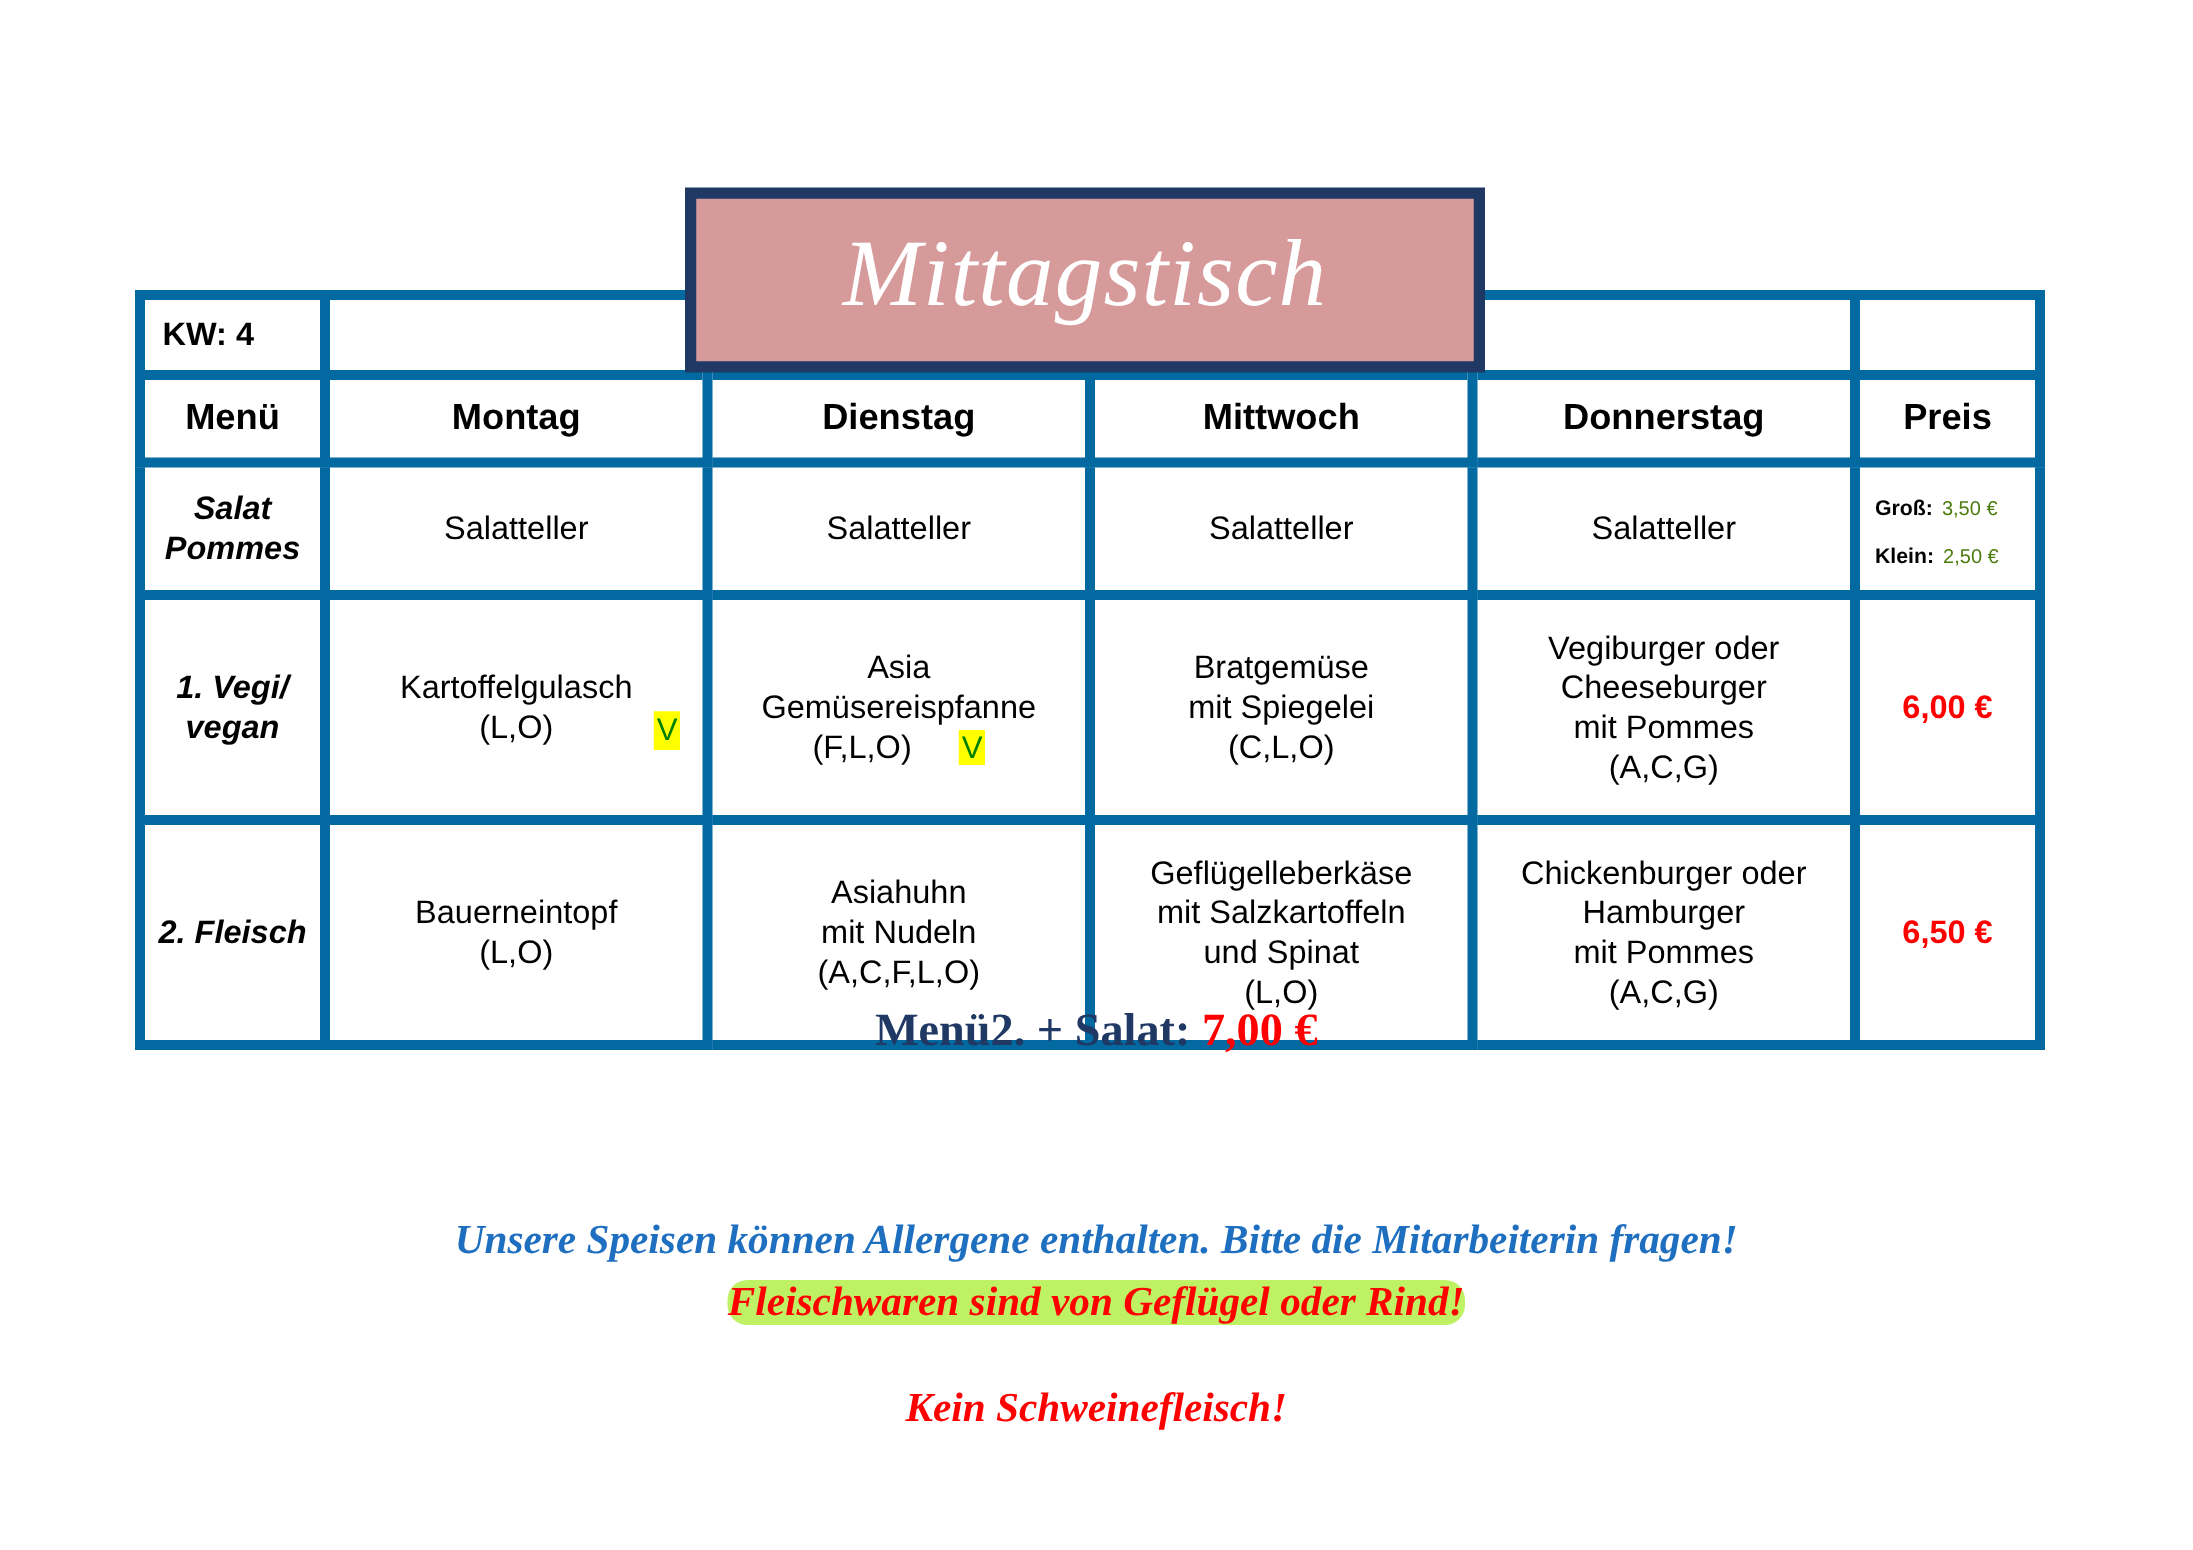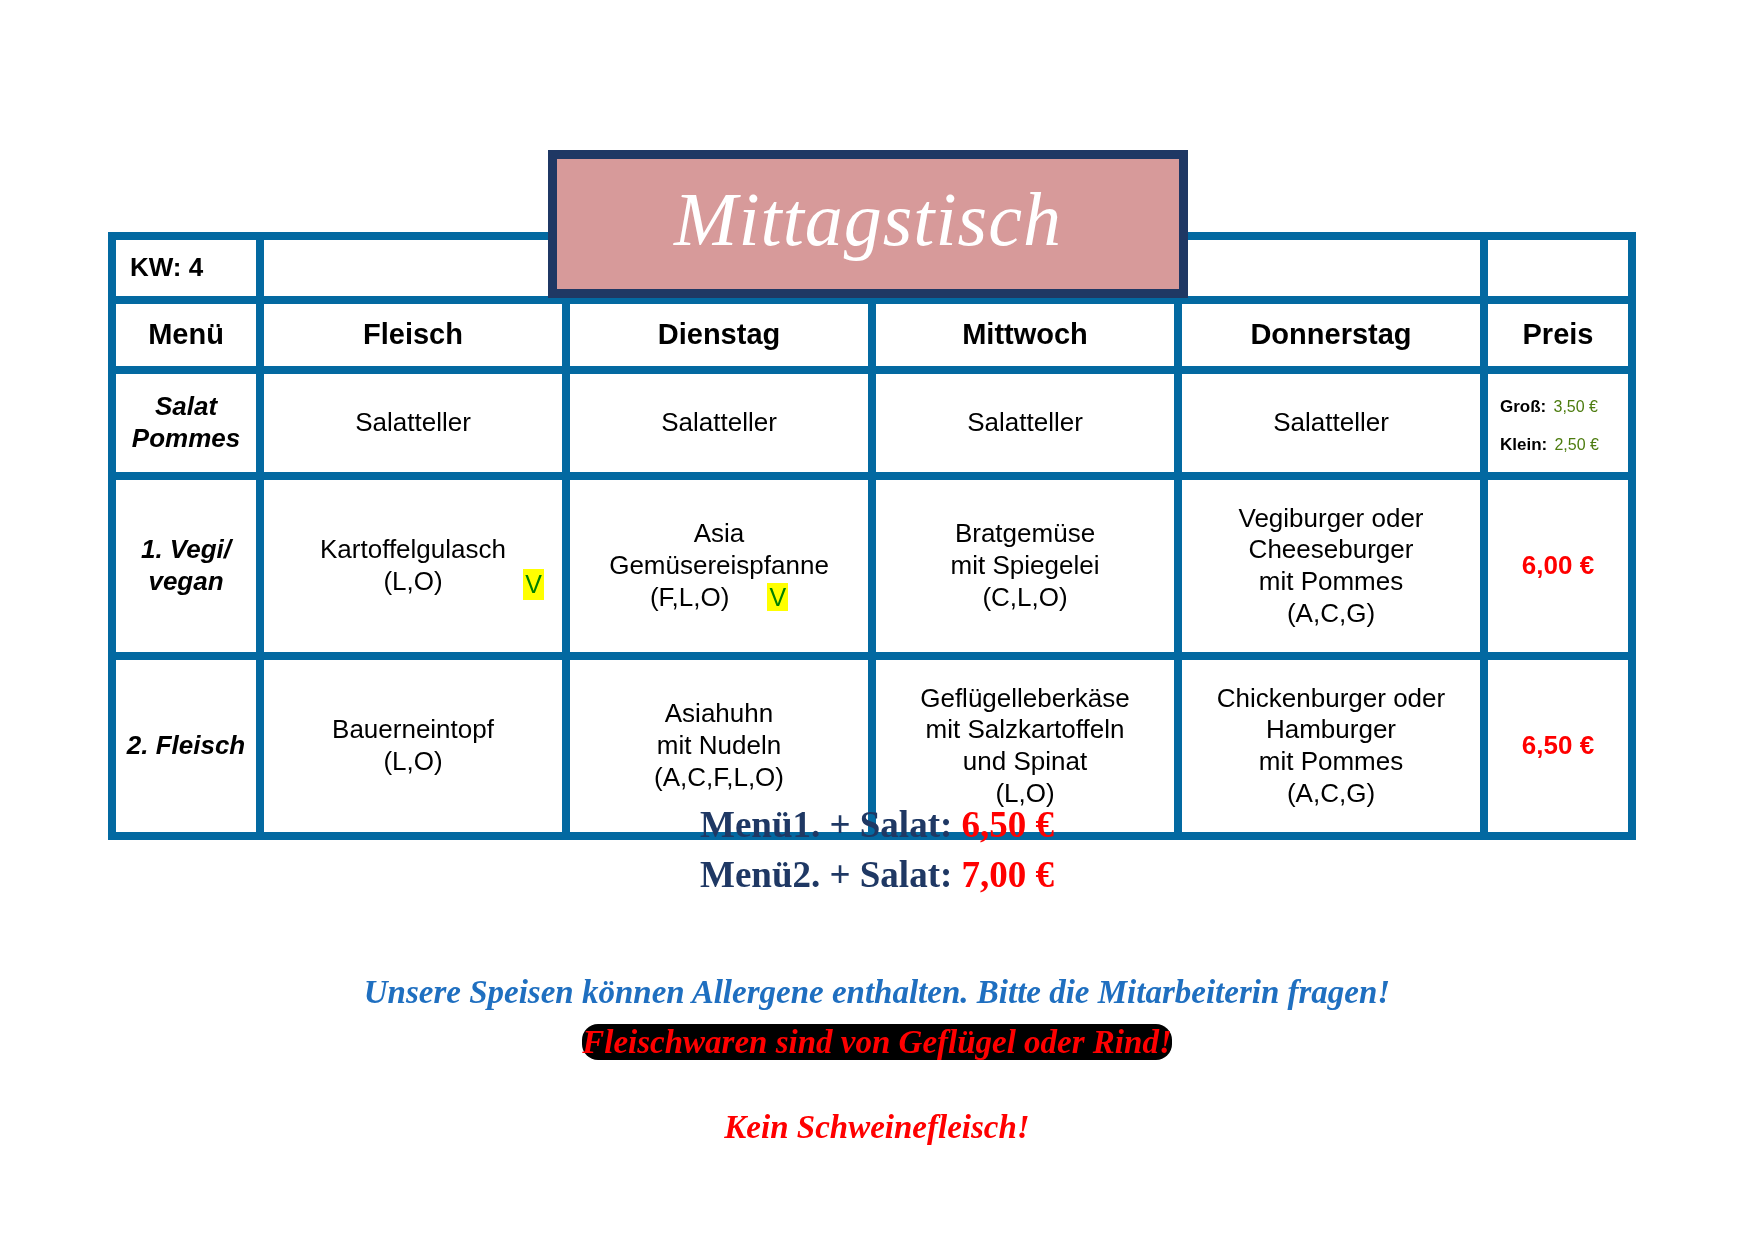--- a/index.html
+++ b/index.html
@@ -168,21 +168,21 @@
     color: #1f6fc0;
     line-height: 1.5;
   }
   .note-2 {
     font-size: 33px;
     font-weight: bold;
     font-style: italic;
     color: #ff0000;
     line-height: 1.5;
   }
-  .note-2 span { background: #000000; border-radius: 16px; }
+  .note-2 span { background: #bef264; border-radius: 16px; }
   .note-3 {
     font-size: 33px;
     font-weight: bold;
     font-style: italic;
     color: #ff0000;
     line-height: 1.5;
     margin-top: 36px;
   }
 </style>
 </head>
@@ -209,21 +209,21 @@
       <td class="kw-cell">KW: 4</td>
       <td class="kw-blank"></td>
       <td class="kw-blank"></td>
       <td class="kw-blank"></td>
       <td class="kw-blank"></td>
       <td class="kw-blank"></td>
     </tr>
 
     <tr class="row-head">
       <td>Menü</td>
-      <td>Fleisch</td>
+      <td>Montag</td>
       <td>Dienstag</td>
       <td>Mittwoch</td>
       <td>Donnerstag</td>
       <td>Preis</td>
     </tr>
 
     <tr>
       <td class="rowlabel cell-salad">
         <span>Salat</span><br>
         <span>Pommes</span>
@@ -288,23 +288,20 @@
 Hamburger
 mit Pommes
 (A,C,G)</td>
       <td class="cell-meat price-red">6,50 €</td>
     </tr>
   </tbody>
 </table>
 
 <div class="menu-prices">
   <div class="menu-price-line">
-    <span>Menü1. + Salat: </span><span class="amt">6,50 €</span>
-  </div>
-  <div class="menu-price-line">
     <span>Menü2. + Salat: </span><span class="amt">7,00 €</span>
   </div>
 </div>
 
 <div class="notes">
   <div class="note-1">Unsere Speisen können Allergene enthalten. Bitte die Mitarbeiterin fragen!</div>
   <div class="note-2"><span>Fleischwaren sind von Geflügel oder Rind!</span></div>
   <div class="note-3">Kein Schweinefleisch!</div>
 </div>
 

